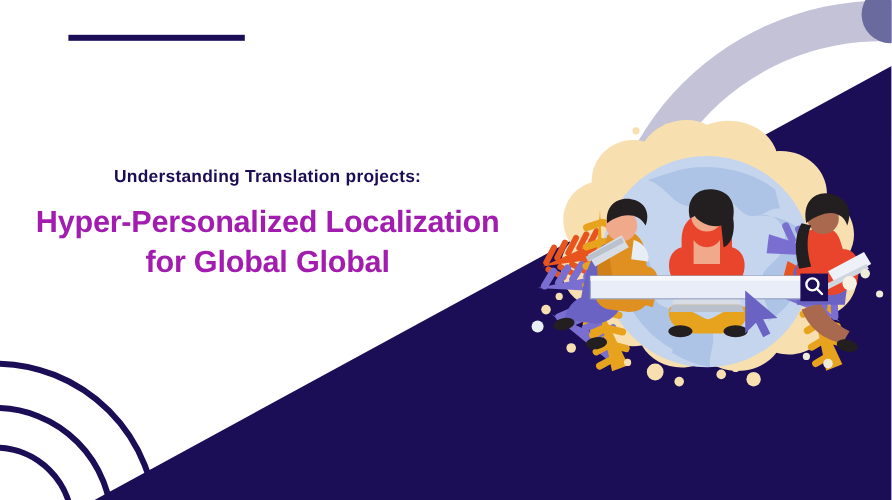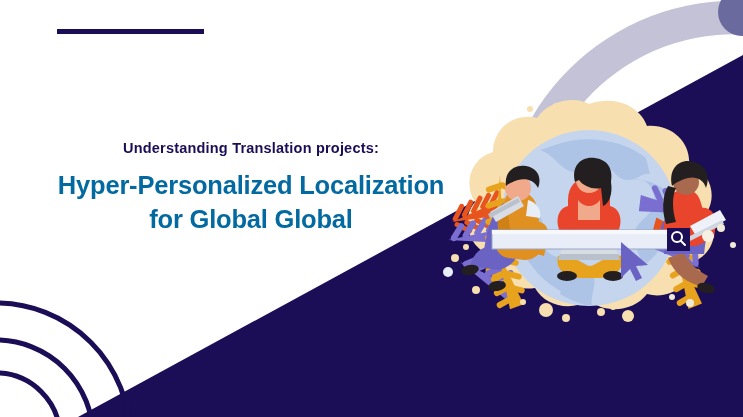--- a/index.html
+++ b/index.html
@@ -15,35 +15,34 @@
     background:#ffffff;
     overflow:hidden;
   }
   .layer{position:absolute;top:0;left:0;width:743px;height:417px;}
   #textblock{
     position:absolute;
     left:0px;top:140px;
     width:446px;
     text-align:center;
     z-index:40;
-    padding-left:28px;
   }
   #eyebrow{
     font-size:14.5px;
     font-weight:bold;
     color:#1b0d56;
     letter-spacing:0.2px;
     line-height:1.2;
     margin:0 0 12px 0;
     white-space:nowrap;
   }
   #headline{
     font-size:25.5px;
     font-weight:bold;
-    color:#0369a1;
+    color:#a21caf;
     line-height:1.33;
     margin:0;
     letter-spacing:-0.2px;
   }
   #topbar{
     position:absolute;
     left:57px;top:29px;
     width:147px;height:5px;
     background:#1b0d56;
     z-index:30;

